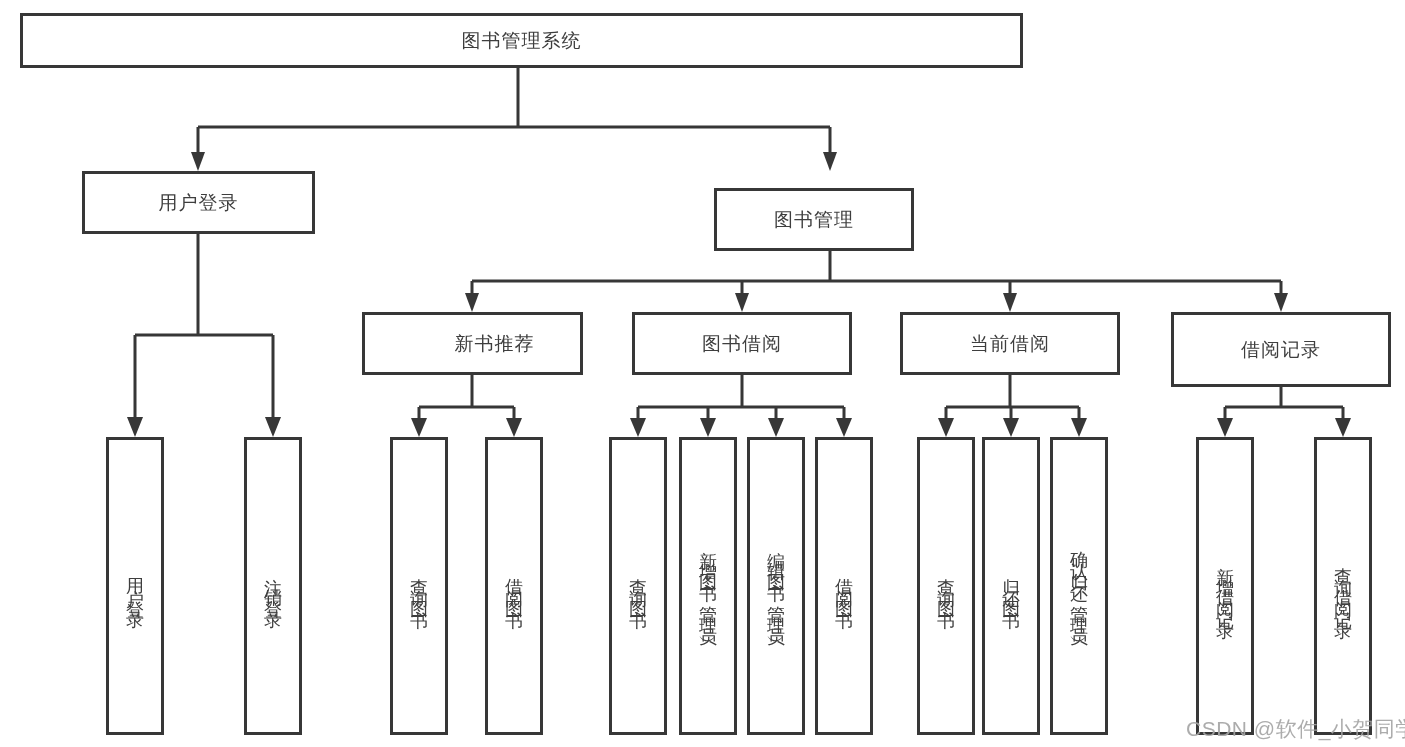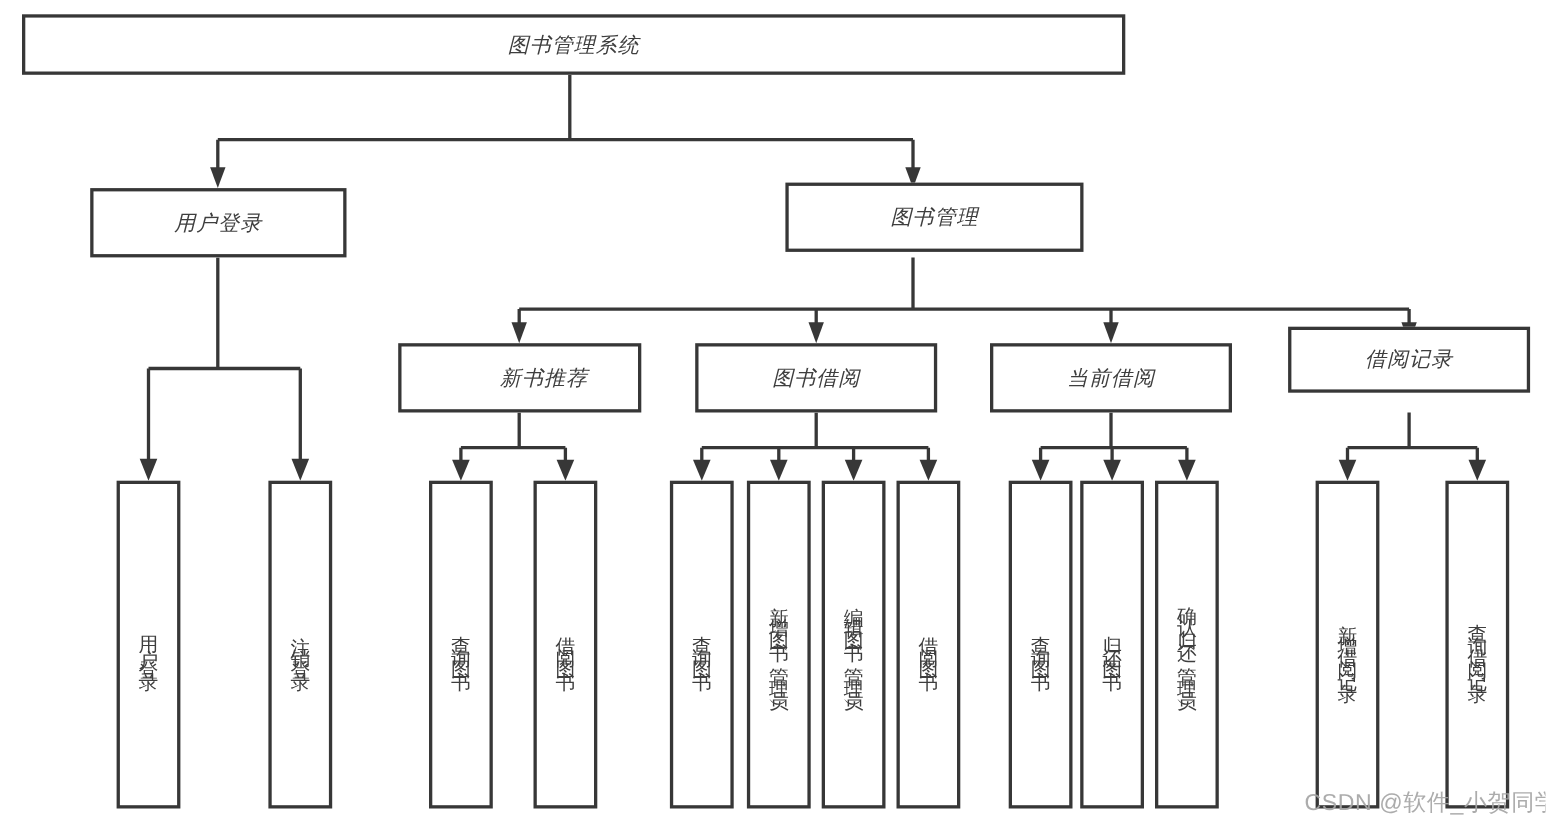--- a/index.html
+++ b/index.html
@@ -9,33 +9,33 @@
     font-family:"Liberation Sans","DejaVu Sans",sans-serif;
   }
   #canvas { position:absolute; inset:0; width:1405px; height:747px; }
   svg.connectors { position:absolute; left:0; top:0; z-index:1; }
   .node {
     position:absolute; box-sizing:border-box; z-index:2;
     border:3px solid #373737; background:#ffffff;
     display:flex; align-items:center; justify-content:center;
     color:#3e3e3e;
   }
-  .hlabel { font-size:19px; letter-spacing:1px; white-space:nowrap;font-style:italic; }
+  .hlabel { font-size:19px; letter-spacing:1px; white-space:nowrap; }
   .vtext {
     writing-mode:vertical-rl; text-orientation:mixed;
     font-size:18px; line-height:1; letter-spacing:11px; white-space:nowrap;
   }
   
   .n-root            { left:20px;  top:13px;  width:1003px; height:55px; }
   .n-user-login      { left:82px;  top:171px; width:233px;  height:63px; }
-  .n-book-mgmt       { left:714px; top:166px; width:271px;  height:63px; }
+  .n-book-mgmt       { left:714px; top:188px; width:200px;  height:63px; }
   .n-new-book        { left:362px; top:312px; width:221px;  height:63px;padding-left:44px; }
   .n-book-borrow     { left:632px; top:312px; width:220px;  height:63px; }
   .n-current-borrow  { left:900px; top:312px; width:220px;  height:63px; }
-  .n-borrow-records  { left:1171px;top:297px; width:220px;  height:60px;text-align:center; }
+  .n-borrow-records  { left:1171px;top:312px; width:220px;  height:75px;text-align:center; }
   .leaf { top:437px; width:58px; height:298px; }
   .l-a1 { left:106px; }  .l-a2 { left:244px; }
   .l-b1 { left:390px; }  .l-b2 { left:485px; }
   .l-c1 { left:609px; }  .l-c2 { left:679px; }  .l-c3 { left:747px; }  .l-c4 { left:815px; }
   .l-d1 { left:917px; }  .l-d2 { left:982px; }  .l-d3 { left:1050px; }
   .l-e1 { left:1196px; } .l-e2 { left:1314px; }
   .watermark {
     position:absolute; left:1186px; top:715px; z-index:3;
     font-size:21px; color:rgba(165,165,165,0.92); letter-spacing:0.5px;
     white-space:nowrap;

